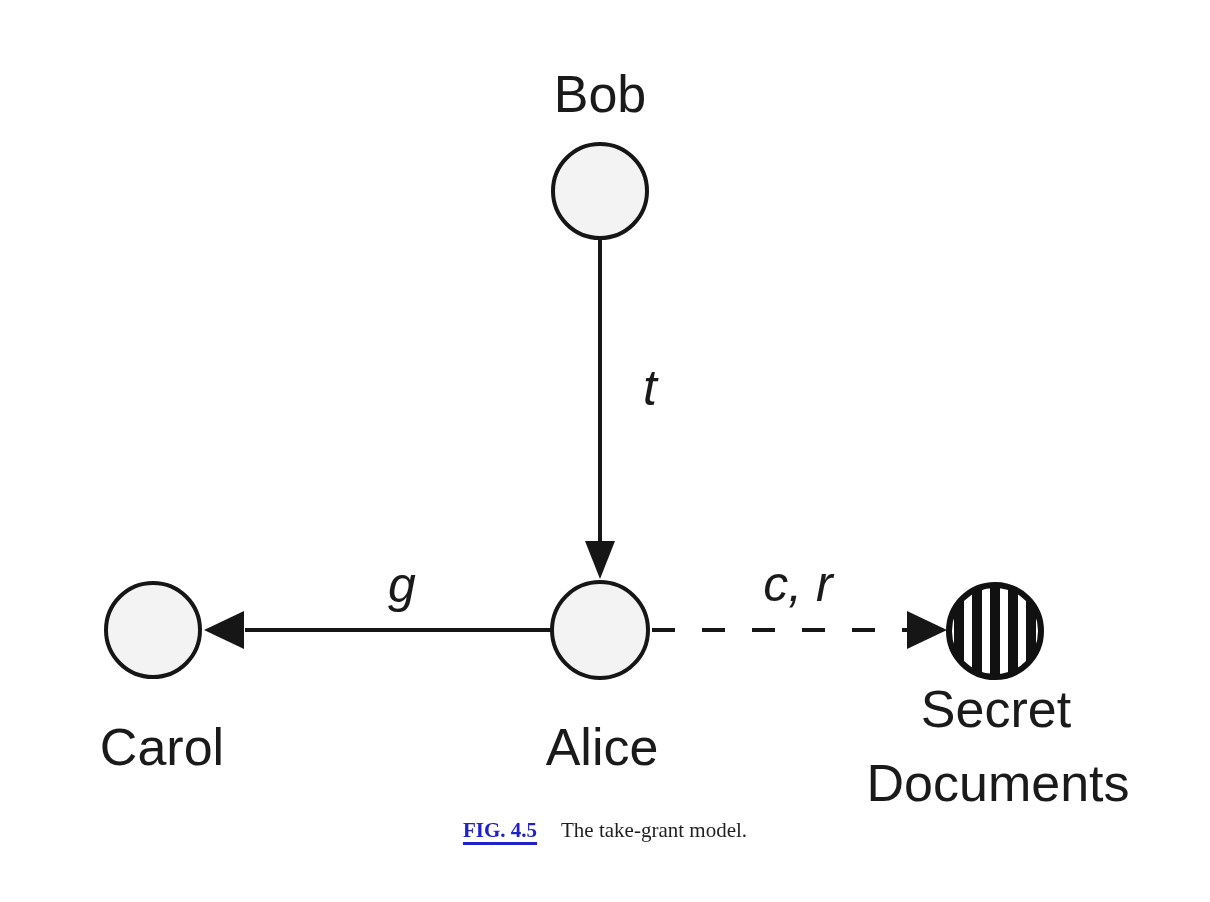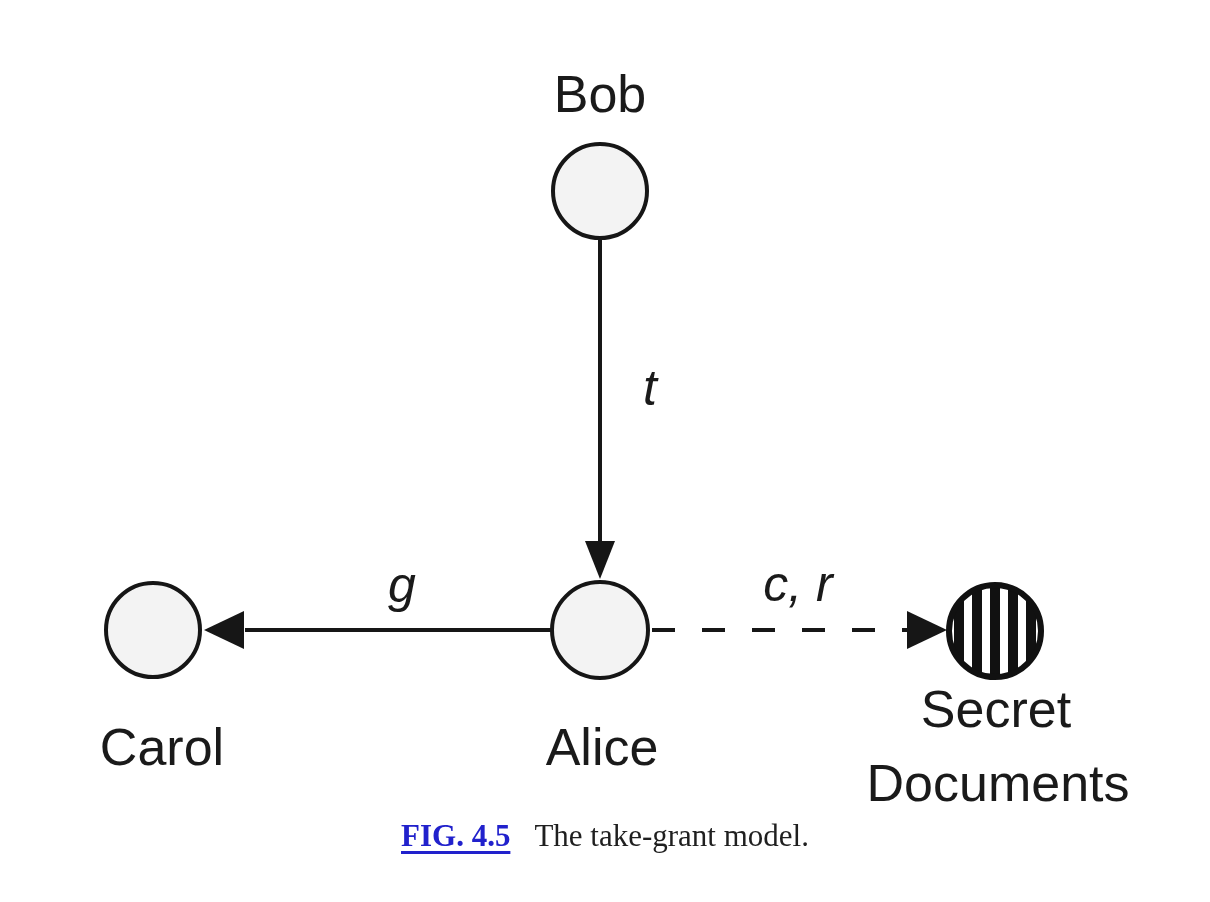--- a/index.html
+++ b/index.html
@@ -31,21 +31,21 @@
     font-style: italic;
     fill: #1a1a1a;
   }
   .caption {
     position: absolute;
     left: 0;
     top: 818px;
     width: 100%;
     text-align: center;
     font-family: "Liberation Serif", "DejaVu Serif", serif;
-    font-size: 31px;
+    font-size: 21px;
     color: #1f1f1f;
     white-space: nowrap;
   }
   .caption .fig-link {
     color: #2121cc;
     font-weight: bold;
     text-decoration: underline;
     text-decoration-thickness: 3px;
     text-underline-offset: 5px;
     margin-right: 24px;

